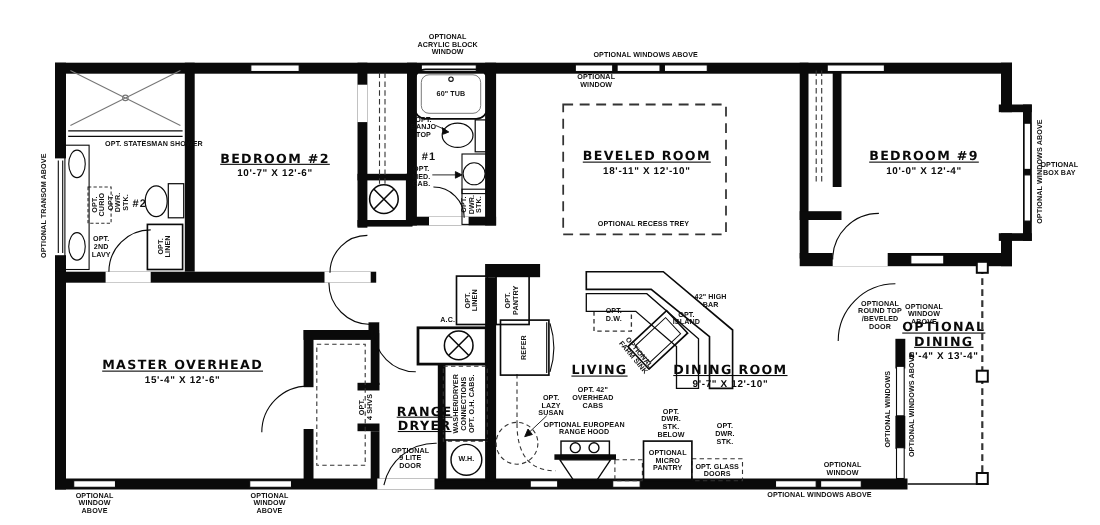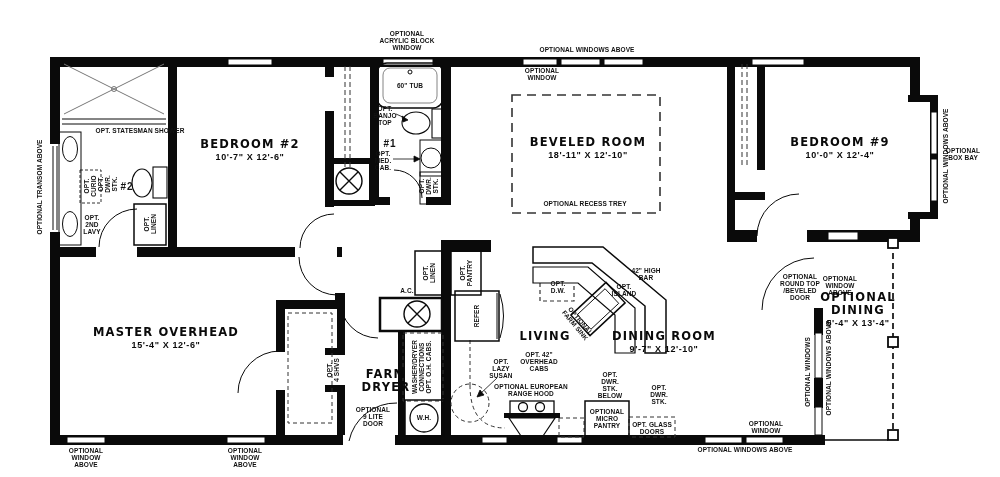--- a/index.html
+++ b/index.html
@@ -6,21 +6,21 @@
   #plan{position:relative;width:1000px;height:477px;background:#fff;overflow:hidden;
         font-family:"Liberation Sans",sans-serif;}
   #blueprint{position:absolute;left:0;top:0;}
   #labels{position:absolute;left:0;top:0;width:1000px;height:477px;}
   .ann{position:absolute;text-align:center;font-weight:bold;color:#111;
        white-space:nowrap;line-height:1.08;}
   .xs{font-size:6.5px;letter-spacing:0.1px;}
   .num{font-size:10px;letter-spacing:1px;}
   .room-label{position:absolute;text-align:center;color:#0a0a0a;}
   .room-title div{font-size:11.5px;font-weight:bold;letter-spacing:1.2px;
-       font-family:"DejaVu Sans",sans-serif;white-space:nowrap;line-height:1.15;}
+       font-family:"DejaVu Sans",sans-serif;white-space:nowrap;line-height:1.15;text-decoration:underline;}
   .room-dims{font-size:9px;font-weight:bold;letter-spacing:0.6px;margin-top:1px;white-space:nowrap;}
 </style>
 </head>
 <body>
 
 <div id="plan">
   <svg id="blueprint" width="1000" height="477" viewBox="0 0 1000 477">
 
     <g fill="#0a0a0a">
       <rect x="50" y="57" width="870" height="10"></rect>
@@ -423,21 +423,21 @@
         </div>
       </div>
       <div class="room-label" style="left: 664px; top: 342px; transform: translate(-50%, -50%);">
         <div class="room-title">
           <div>DINING ROOM</div>
         </div>
         <div class="room-dims">9'-7" X 12'-10"</div>
       </div>
       <div class="room-label" style="left: 386px; top: 381px; transform: translate(-50%, -50%);">
         <div class="room-title">
-          <div>FARM</div>
+          <div>RANGE</div>
           <div>DRYER</div>
         </div>
       </div>
       <div class="room-label" style="left: 858px; top: 310px; transform: translate(-50%, -50%);">
         <div class="room-title">
           <div>OPTIONAL</div>
           <div>DINING</div>
         </div>
         <div class="room-dims">5'-4" X 13'-4"</div>
       </div>

